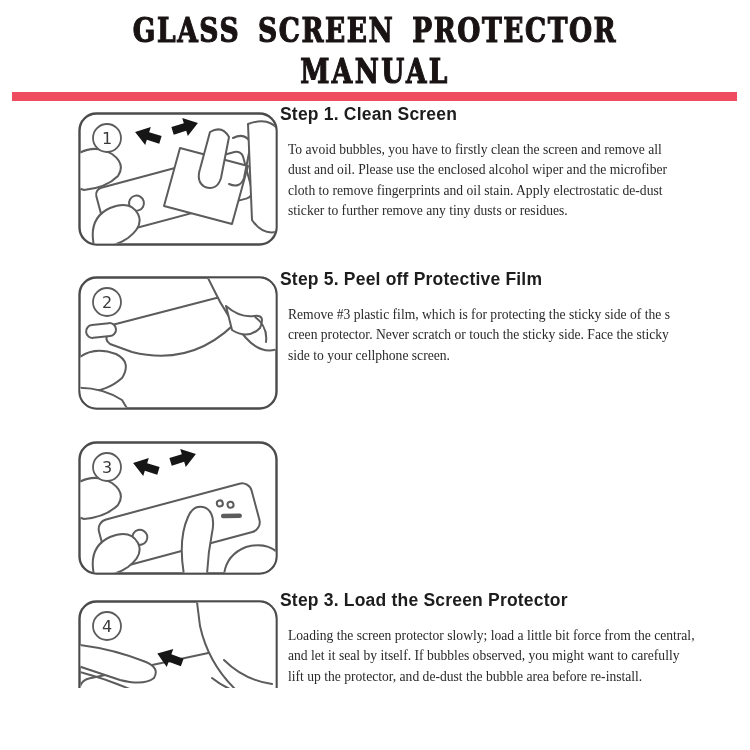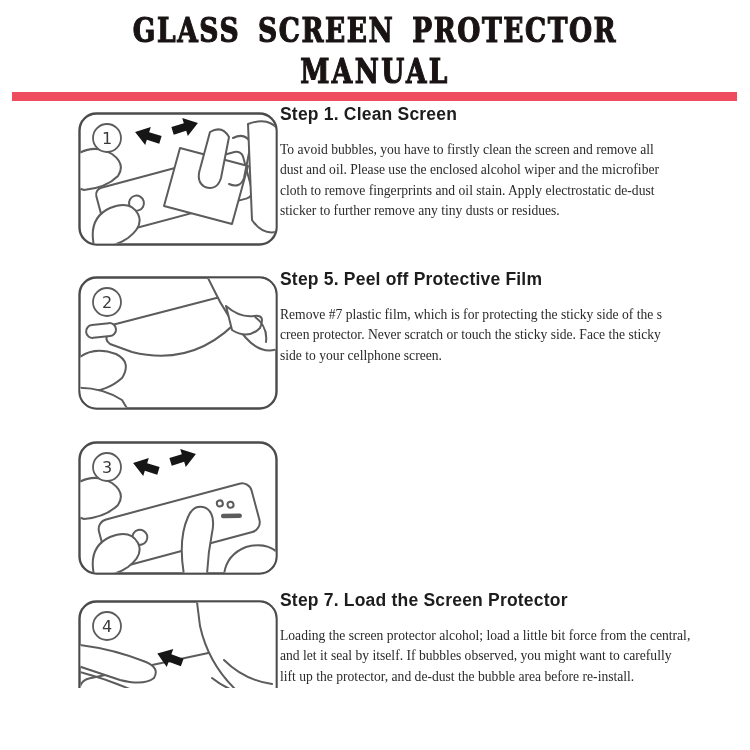--- a/index.html
+++ b/index.html
@@ -47,21 +47,21 @@
   .step-text { position: absolute; left: 280px; width: 452px; }
   .step-heading {
     margin: 0 0 15px 0;
     font-family: "Liberation Sans", "DejaVu Sans", sans-serif;
     font-weight: bold;
     font-size: 17.5px;
     color: #1d1d1d;
     letter-spacing: 0.2px;
   }
   .step-body {
-    margin: 0;
+    margin: 8px;
     font-family: "Liberation Serif", "DejaVu Serif", serif;
     font-size: 13.6px;
     line-height: 1.5;
     color: #2a2a2a;
     white-space: pre-line;
   }
   .t1 { top: 104px; }
   .t2 { top: 269px; }
   .t3 { top: 434px; }
   .t4 { top: 590px; }
@@ -145,21 +145,21 @@
         <rect x="8" y="48" width="30" height="13" rx="6.5" transform="rotate(-6 23 54)"></rect>
         <path d="M -6 88 Q 12 68 38 78 Q 54 86 44 102 Q 24 120 -6 114 Z"></path>
         <path d="M -6 112 Q 22 110 44 124 L 50 134 L -6 134 Z"></path>
       </g>
       <circle class="badge-circle" cx="29" cy="26" r="14"></circle>
       <text class="badge-num" x="29" y="32">2</text>
     </g>
   </svg>
   <div class="step-text t2">
     <h2 class="step-heading">Step 5. Peel off Protective Film</h2>
-    <p class="step-body">Remove #7 plastic film, which is for protecting the sticky side of the s
+    <p class="step-body">Remove #3 plastic film, which is for protecting the sticky side of the s
 creen protector. Never scratch or touch the sticky side. Face the sticky
 side to your cellphone screen.</p>
   </div>
 
   <svg class="illus i3" viewBox="0 0 200 134">
     <defs>
         <clipPath id="clip3">
           <rect x="2.5" y="2.5" width="195" height="129" rx="16"></rect>
         </clipPath>
       </defs>
@@ -207,19 +207,19 @@
         <path class="ln" d="M 146 60 Q 166 80 194 84"></path>
       </g>
       <g class="arrow">
         <path d="M -13 -4 L 0 -4 L 0 -9.5 L 13.5 0 L 0 9.5 L 0 4 L -13 4 Z" transform="translate(92 58) rotate(200)"></path>
       </g>
       <circle class="badge-circle" cx="29" cy="26" r="14"></circle>
       <text class="badge-num" x="29" y="32">4</text>
     </g>
   </svg>
   <div class="step-text t4">
-    <h2 class="step-heading">Step 7. Load the Screen Protector</h2>
-    <p class="step-body">Loading the screen protector alcohol; load a little bit force from the central,
+    <h2 class="step-heading">Step 3. Load the Screen Protector</h2>
+    <p class="step-body">Loading the screen protector slowly; load a little bit force from the central,
 and let it seal by itself. If bubbles observed, you might want to carefully
 lift up the protector, and de-dust the bubble area before re-install.</p>
   </div>
 
 </div>
 
 </body></html>

